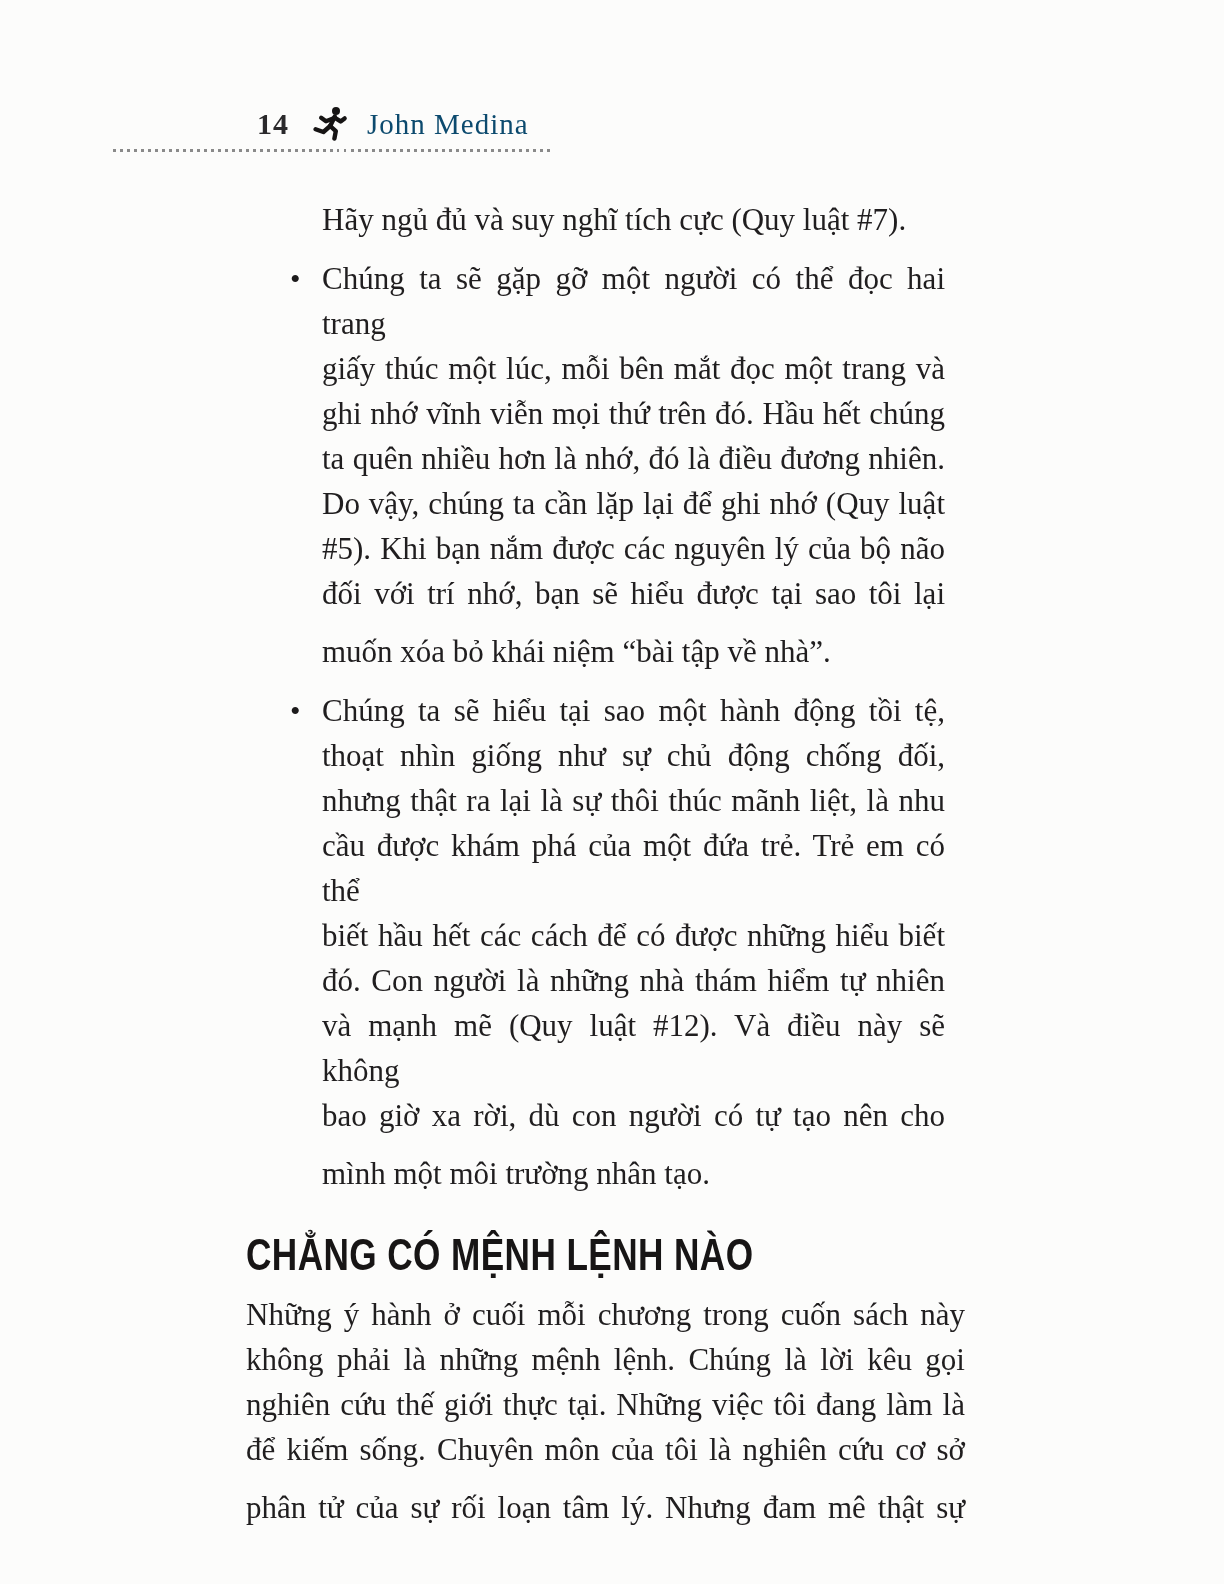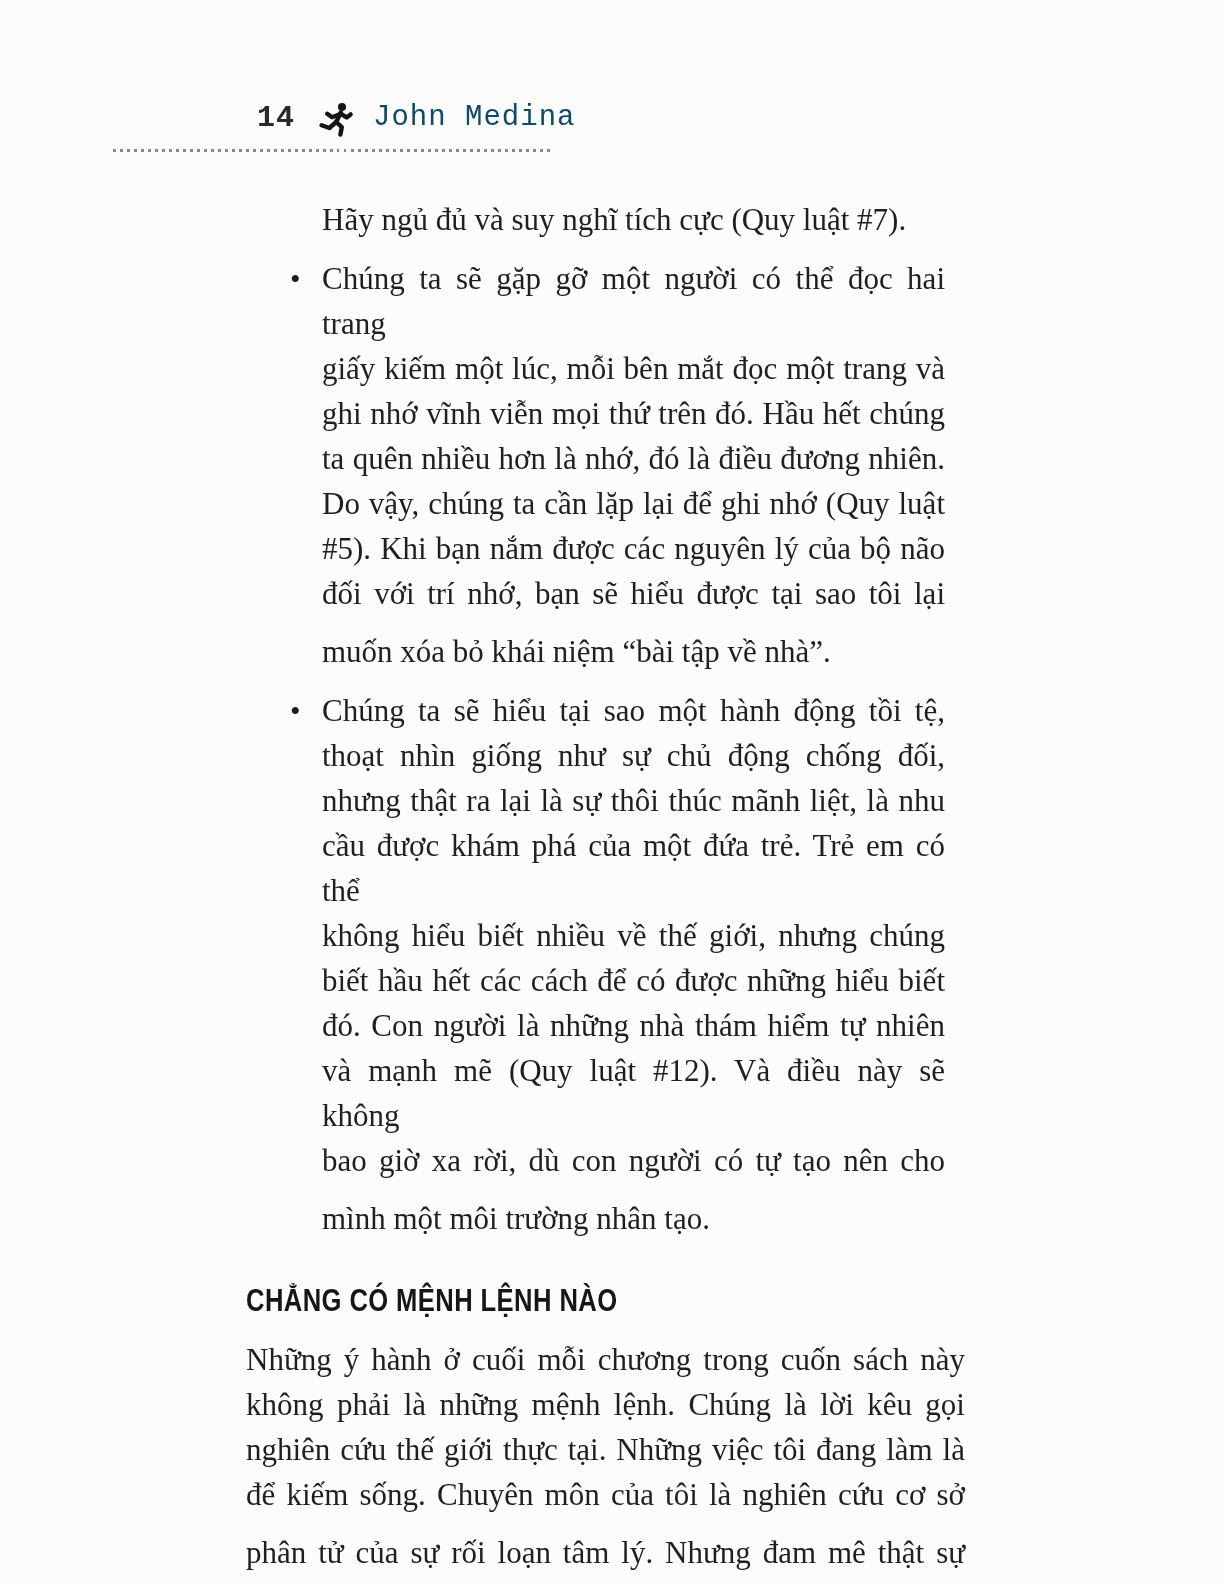--- a/index.html
+++ b/index.html
@@ -8,22 +8,22 @@
     background:#fcfcfb;
     font-family:"Liberation Serif","DejaVu Serif",serif;
     color:#201e1f;
     overflow:hidden;
   }
   .page{position:relative;width:1224px;height:1584px;}
 
   
   .running-header{
     position:absolute;left:257px;top:101px;height:40px;
-    display:flex;align-items:flex-start;
-    font-family:Liberation Mono, monospace;
+    display:flex;align-items:flex-end;
+    font-family:Liberation Serif, serif;
   }
   .page-num{
     font-size:30px;font-weight:700;color:#2a292b;margin-right:24px;letter-spacing:1px;
   }
   .runner{width:36px;height:36px;margin-right:18px;display:inline-flex;align-items:center;justify-content:center;}
   .runner svg{display:block;}
   .running-title{
     font-size:29px;font-weight:400;color:#0c4a6e;letter-spacing:1px;
   }
   .dotted-rule{
@@ -50,21 +50,21 @@
 
   .bullet-item{position:relative;padding-left:76px;padding-right:20px;margin-top:14px;}
   .bullet-marker{
     position:absolute;left:44px;top:0;
     font-size:30px;line-height:45px;color:#1c1a1b;
   }
 
   .section-heading{
     margin:36px 0 0 0;padding:0;
     font-family:"Liberation Sans","DejaVu Sans",sans-serif;
-    font-size:32px;line-height:46px;font-weight:700;
+    font-size:44px;line-height:46px;font-weight:700;
     color:#171515;
   }
   .squeeze{
     display:inline-block;
     transform:scaleX(0.8);
     transform-origin:0 50%;
     white-space:nowrap;
     letter-spacing:0.5px;
   }
   .para{margin-top:14px;}
@@ -94,38 +94,37 @@
   <main class="text-column">
 
     <div class="block hang">
         <div class="jline">Hãy ngủ đủ và suy nghĩ tích cực (Quy luật #7).</div>
       </div>
 
     <div class="bullet-item">
       <span class="bullet-marker">•</span>
       <div class="block">
           <div class="jline">Chúng ta sẽ gặp gỡ một người có thể đọc hai trang</div>
-          <div class="jline">giấy kiếm một lúc, mỗi bên mắt đọc một trang và</div>
+          <div class="jline">giấy thúc một lúc, mỗi bên mắt đọc một trang và</div>
           <div class="jline">ghi nhớ vĩnh viễn mọi thứ trên đó. Hầu hết chúng</div>
           <div class="jline">ta quên nhiều hơn là nhớ, đó là điều đương nhiên.</div>
           <div class="jline">Do vậy, chúng ta cần lặp lại để ghi nhớ (Quy luật</div>
           <div class="jline">#5). Khi bạn nắm được các nguyên lý của bộ não</div>
           <div class="jline">đối với trí nhớ, bạn sẽ hiểu được tại sao tôi lại</div>
           <div class="jline">muốn xóa bỏ khái niệm “bài tập về nhà”.</div>
         </div>
     </div>
 
     <div class="bullet-item">
       <span class="bullet-marker">•</span>
       <div class="block">
           <div class="jline">Chúng ta sẽ hiểu tại sao một hành động tồi tệ,</div>
           <div class="jline">thoạt nhìn giống như sự chủ động chống đối,</div>
           <div class="jline">nhưng thật ra lại là sự thôi thúc mãnh liệt, là nhu</div>
           <div class="jline">cầu được khám phá của một đứa trẻ. Trẻ em có thể</div>
-          <div class="jline">không hiểu biết nhiều về thế giới, nhưng chúng</div>
           <div class="jline">biết hầu hết các cách để có được những hiểu biết</div>
           <div class="jline">đó. Con người là những nhà thám hiểm tự nhiên</div>
           <div class="jline">và mạnh mẽ (Quy luật #12). Và điều này sẽ không</div>
           <div class="jline">bao giờ xa rời, dù con người có tự tạo nên cho</div>
           <div class="jline">mình một môi trường nhân tạo.</div>
         </div>
     </div>
 
     <h2 class="section-heading">
       <span class="squeeze">CHẲNG CÓ MỆNH LỆNH NÀO</span>

